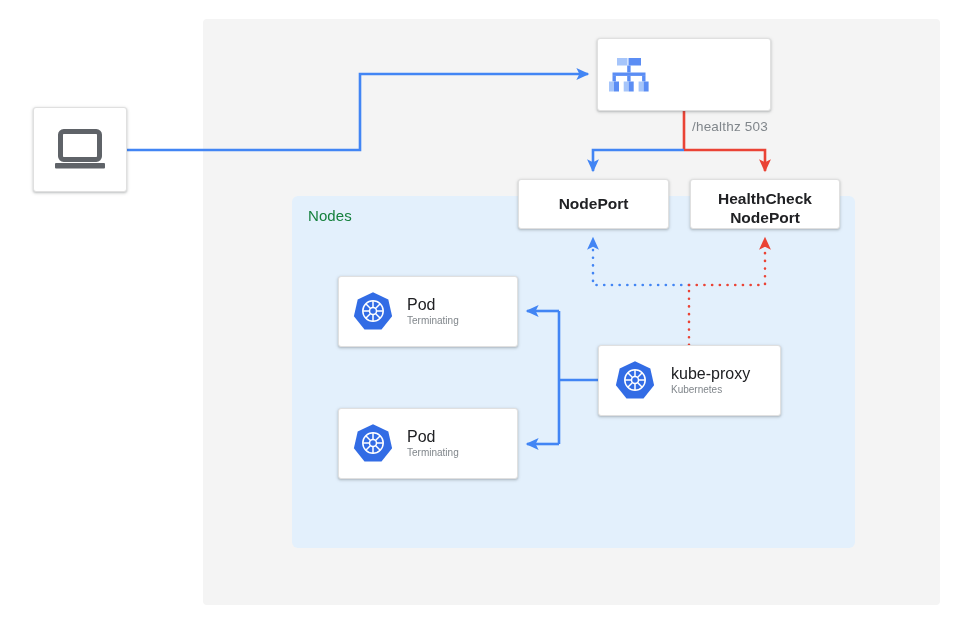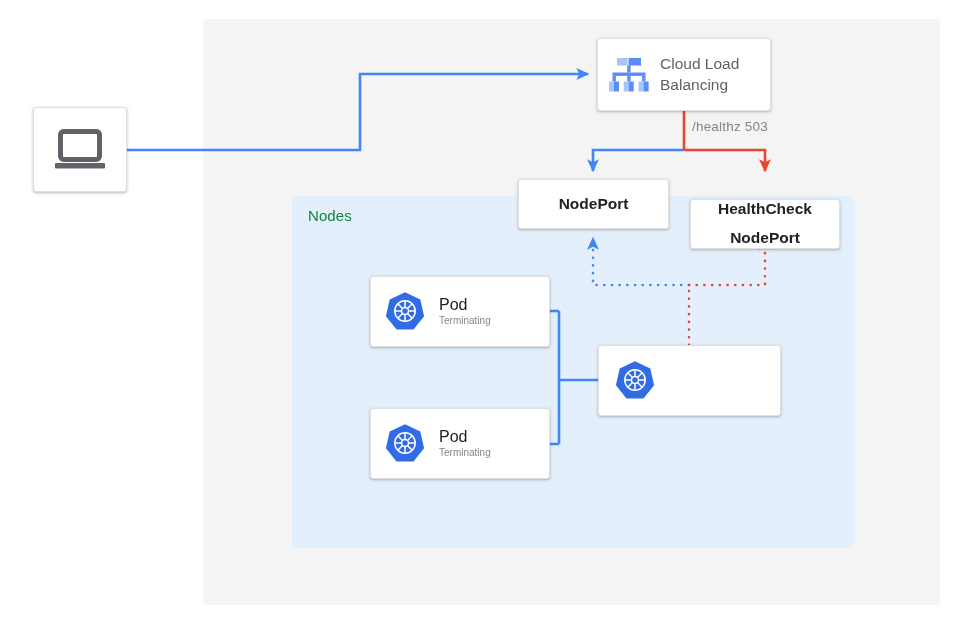--- a/index.html
+++ b/index.html
@@ -92,41 +92,39 @@
     top: 179px;
     width: 151px;
     height: 50px;
     justify-content: center;
   }
   .card-hcnp {
     left: 690px;
     top: 179px;
     width: 150px;
     height: 50px;
-    justify-content: space-between;
+    justify-content: flex-end;
     flex-direction: column;
-    margin-top: 20px;
   }
   .np-label {
     font-size: 15.5px;
     font-weight: bold;
     color: #202124;
     text-align: center;
     line-height: 1.22;
     white-space: nowrap;
   }
 
   
   .card-pod {
     left: 338px;
     width: 180px;
     height: 71px;
     padding-left: 12px;
     gap: 12px;
-    margin-left: 32px;
   }
   .card-pod-1 { top: 276px; }
   .card-pod-2 { top: 408px; }
 
   
   .card-kp {
     left: 598px;
     top: 345px;
     width: 183px;
     height: 71px;
@@ -255,24 +253,20 @@
         <rect x="34.1" y="19.9" width="3.4" height="5.6" fill="#5b8df4"></rect>
 
         <rect x="1" y="25.5" width="5" height="10" fill="#a6c5fa"></rect>
         <rect x="6" y="25.5" width="5" height="10" fill="#5b8df4"></rect>
         <rect x="15.7" y="25.5" width="5" height="10" fill="#a6c5fa"></rect>
         <rect x="20.7" y="25.5" width="5" height="10" fill="#5b8df4"></rect>
         <rect x="30.6" y="25.5" width="5" height="10" fill="#a6c5fa"></rect>
         <rect x="35.6" y="25.5" width="5" height="10" fill="#5b8df4"></rect>
       </svg>
     </span>
-    <div class="node-textcol">
-      <span class="clb-text">Cloud Load</span>
-      <span class="clb-text">Balancing</span>
-    </div>
   </div>
 
   <div class="card card-np">
     <span class="np-label">NodePort</span>
   </div>
 
   <div class="card card-hcnp">
     <span class="np-label">HealthCheck</span>
     <span class="np-label">NodePort</span>
   </div>
@@ -336,15 +330,19 @@
           <line x1="22" y1="24.5" x2="22" y2="31.2"></line>
           <line x1="11.8" y1="21" x2="18.5" y2="21"></line>
           <line x1="25.5" y1="21" x2="32.2" y2="21"></line>
           <line x1="14.8" y1="13.8" x2="19.5" y2="18.5"></line>
           <line x1="24.5" y1="23.5" x2="29.2" y2="28.2"></line>
           <line x1="29.2" y1="13.8" x2="24.5" y2="18.5"></line>
           <line x1="19.5" y1="23.5" x2="14.8" y2="28.2"></line>
         </g>
       </svg>
     </span>
+    <div class="node-textcol">
+      <span class="node-title">kube-proxy</span>
+      <span class="node-sub">Kubernetes</span>
+    </div>
   </div>
 
 </div>
 
 </body></html>

